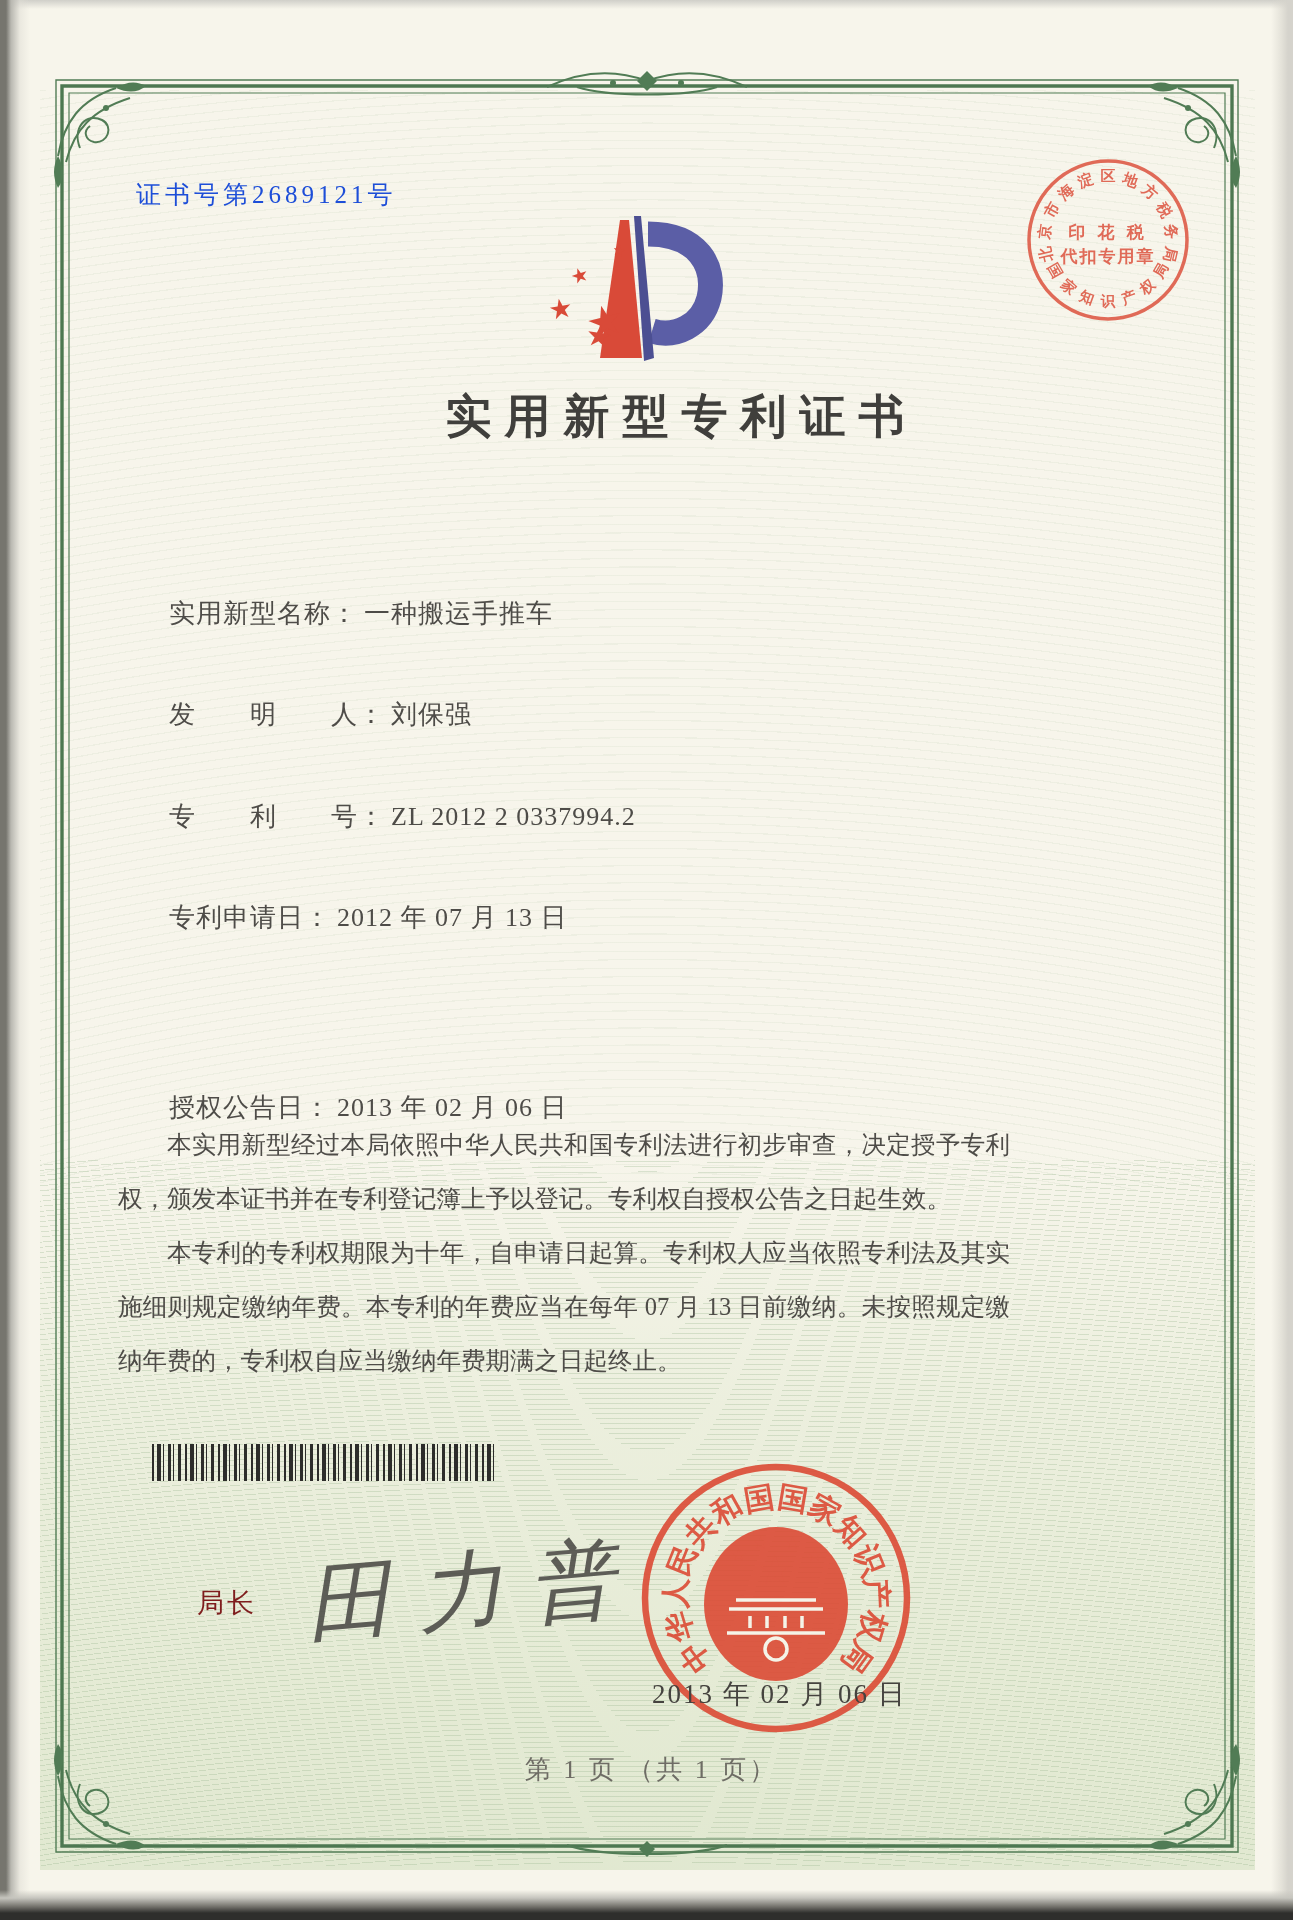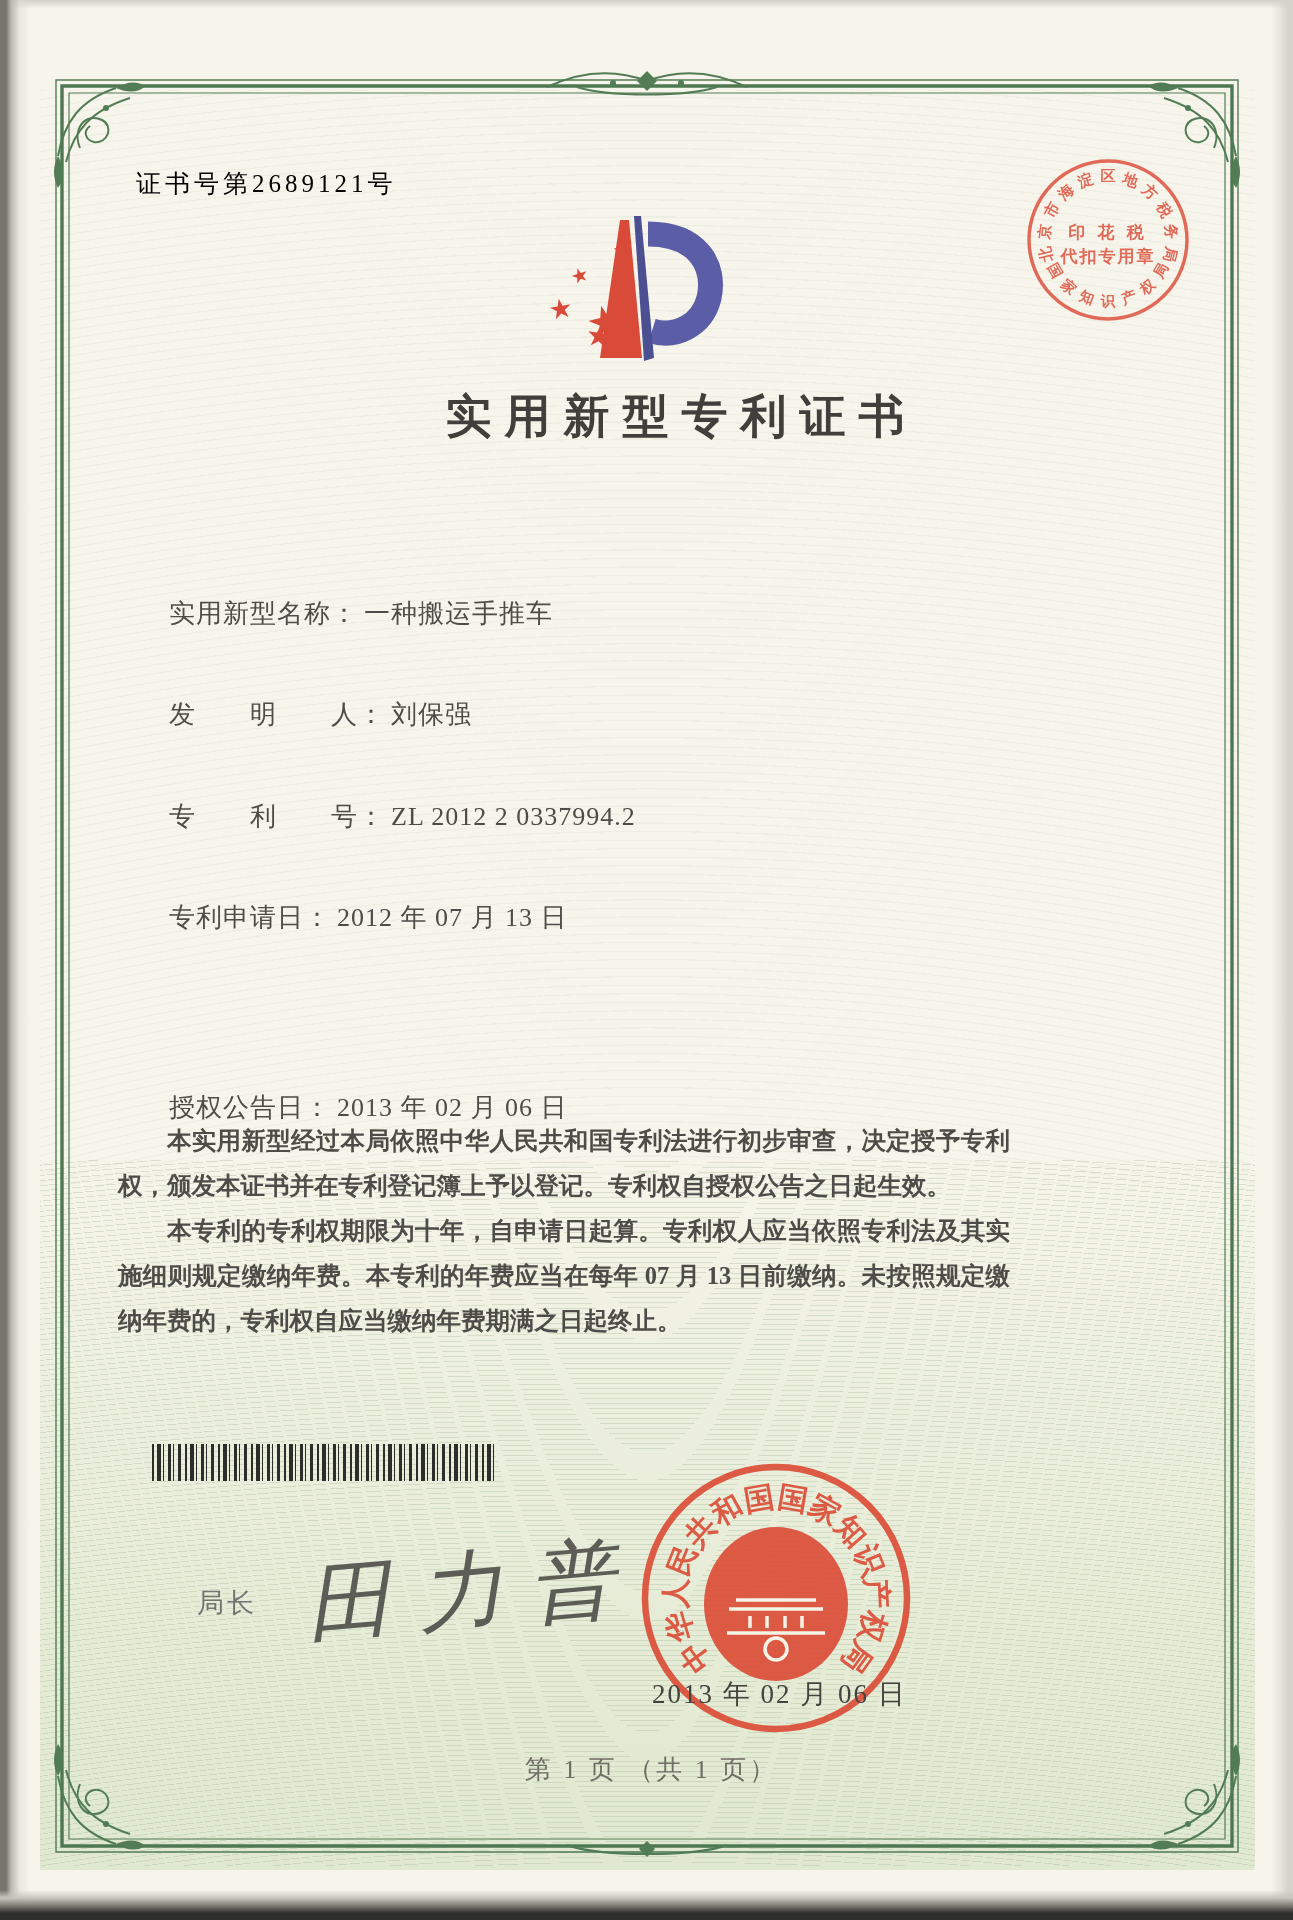--- a/index.html
+++ b/index.html
@@ -19,33 +19,33 @@
   
   .edge{position:absolute;z-index:9;pointer-events:none;}
   .edge-left{left:0;top:0;width:30px;height:100%;
     background:linear-gradient(90deg,#76756e 0,#76756e 6px,#b9b8b1 11px,rgba(222,220,212,.5) 20px,rgba(222,220,212,0) 30px);}
   .edge-bottom{left:0;bottom:0;width:100%;height:30px;
     background:linear-gradient(0deg,#2e2e2c 0 7px,#6f6e68 13px,#c6c5be 22px,rgba(200,199,192,0) 30px);}
   .edge-right{right:0;top:0;width:22px;height:100%;
     background:linear-gradient(270deg,#d5d3cc 0 5px,rgba(214,212,204,.55) 12px,rgba(214,212,204,0) 22px);}
   .edge-top{left:0;top:0;width:100%;height:9px;background:linear-gradient(180deg,#d0cfc9,rgba(208,207,201,0));}
   
-  .cert-no{position:absolute;left:136px;top:167px;z-index:3;font-size:25px;letter-spacing:4px;color:#000000;text-align:right;}
+  .cert-no{position:absolute;left:136px;top:178px;z-index:3;font-size:25px;letter-spacing:4px;color:#1d4ed8;text-align:right;}
   .title{position:absolute;left:0;top:386px;width:100%;z-index:3;text-align:center;
     font-size:46px;font-weight:600;letter-spacing:13px;color:#403f3c;margin-left:35px;}
   .row{position:absolute;left:139px;z-index:3;font-size:26px;color:#4e4c48;letter-spacing:1px;white-space:pre;}
   .row .val{margin-left:6px;}
   .paras{position:absolute;left:118px;top:1118px;width:892px;z-index:3;
-    font-size:24.5px;line-height:45px;color:#4e4c48;text-align:justify;font-weight:bold;}
+    font-size:24.5px;line-height:54px;color:#4e4c48;text-align:justify;}
   .paras p{margin:0;text-indent:2em;}
   .watermark{position:absolute;left:112px;top:928px;width:1140px;z-index:2;font-size:92px;letter-spacing:22px;
     color:#c9c7bd;opacity:.52;white-space:nowrap;font-family:"Liberation Sans","DejaVu Sans",sans-serif;}
   .barcode{position:absolute;left:152px;top:1444px;width:342px;height:37px;z-index:3;
     background:repeating-linear-gradient(90deg,#2d2d2b 0 2px,rgba(0,0,0,0) 2px 5px,#2d2d2b 5px 9px,rgba(0,0,0,0) 9px 11px,#2d2d2b 11px 12px,rgba(0,0,0,0) 12px 16px,#2d2d2b 16px 19px,rgba(0,0,0,0) 19px 21px,#2d2d2b 21px 22px,rgba(0,0,0,0) 22px 26px,#2d2d2b 26px 29px,rgba(0,0,0,0) 29px 33px);}
-  .signer-title{position:absolute;left:197px;top:1585px;z-index:3;font-size:27px;color:#737373;letter-spacing:3px;text-align:right;}
+  .signer-title{position:absolute;left:197px;top:1585px;z-index:3;font-size:27px;color:#7f1d1d;letter-spacing:3px;text-align:right;}
   .signature{position:absolute;left:305px;top:1533px;z-index:3;font-size:86px;color:#4b4a46;letter-spacing:26px;
     transform:rotate(-5deg);font-style:italic;opacity:.88;white-space:nowrap;}
   .issue-date{position:absolute;left:652px;top:1676px;z-index:5;font-size:27px;color:#45433f;letter-spacing:2px;white-space:pre;}
   .footer{position:absolute;left:5px;top:1752px;width:100%;z-index:3;text-align:center;
     font-size:26px;color:#6e6c65;letter-spacing:3px;white-space:pre;}
   
   .tax-stamp{position:absolute;left:1024px;top:156px;z-index:3;opacity:.88;}
   .tax-stamp text{font-family:"Liberation Serif","DejaVu Serif",serif;fill:#dd5743;font-weight:700;}
   .seal{position:absolute;left:630px;top:1452px;z-index:4;opacity:.9;}
   .seal text{font-family:"Liberation Serif","DejaVu Serif",serif;fill:#dc4b35;font-weight:700;}

